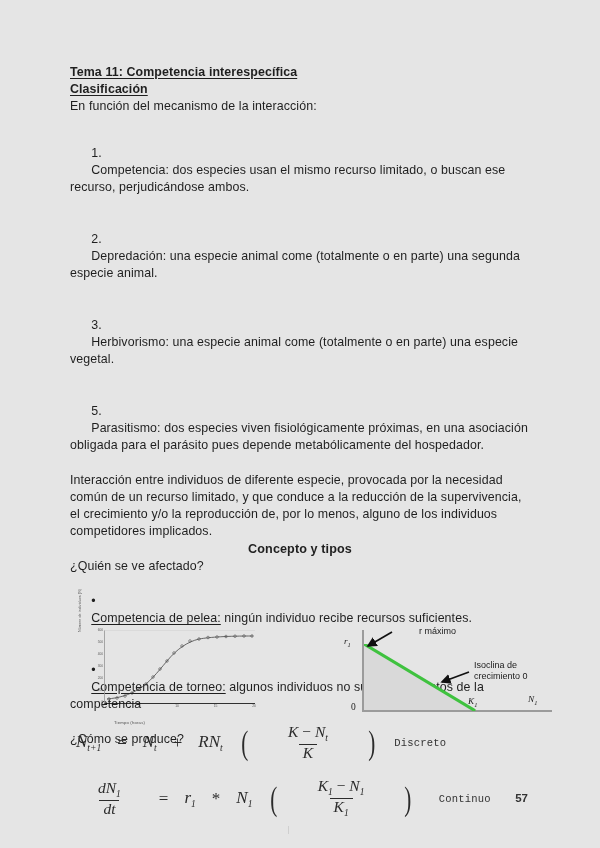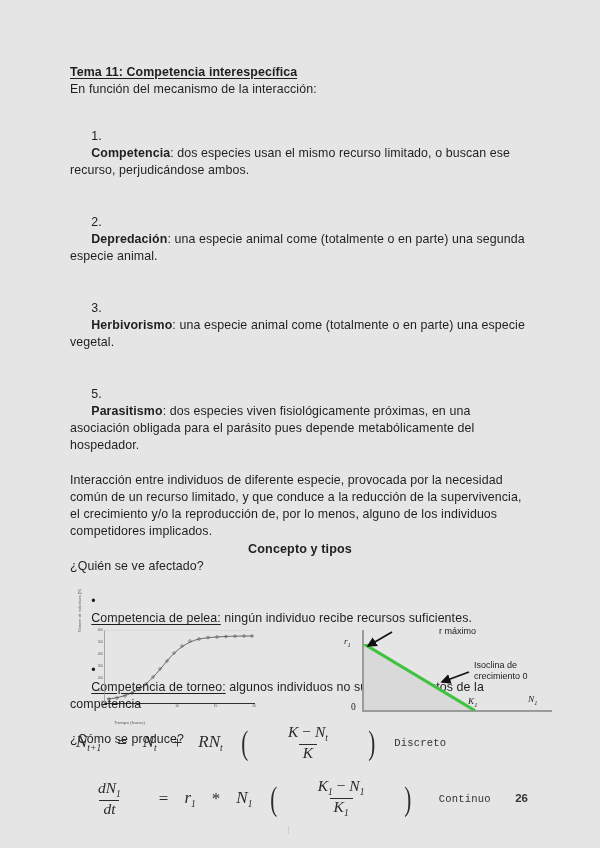--- a/index.html
+++ b/index.html
@@ -33,21 +33,21 @@
     line-height: 17.2px;
     letter-spacing: 0.1px;
     color: #1f1f1f;
     white-space: pre-wrap;
   }
   .heading-underline {
     text-decoration: underline;
     text-underline-offset: 2px;
     font-weight: 600;
   }
-  .bold { font-weight: 700; }
+  .bold { font-weight: 400; }
   .u { text-decoration: underline; text-underline-offset: 2px; }
   .center {
     text-align: center;
     font-weight: 700;
     font-size: 12.6px;
     line-height: 18px;
   }
   .spacer { height: 12px; }
 
   
@@ -229,20 +229,21 @@
   }
 </style>
 </head>
 <body>
 
 <div class="page">
 
   <div class="content">
 
     <div class="line heading-underline">Tema 11: Competencia interespecífica</div>
+    <div class="line heading-underline">Clasificación</div>
     <div class="line">En función del mecanismo de la interacción:</div>
 
     <div class="spacer"></div>
 
     <div class="line">
       <span>1.</span>
       <span class="bold">Competencia</span><span>: dos especies usan el mismo recurso limitado, o buscan ese recurso, perjudicándose ambos.</span>
     </div>
     <div class="line">
       <span>2.</span>
@@ -338,21 +339,21 @@
         </svg>
 
         <div class="rc-label" style="left:8px; top:12px;"><span>r</span><span class="rc-sub">1</span></div>
 
         <div class="rc-zero">0</div>
 
         <div class="rc-label" style="left:132px; top:72px;"><span>K</span><span class="rc-sub">1</span></div>
 
         <div class="rc-label" style="left:192px; top:70px;"><span>N</span><span class="rc-sub">1</span></div>
 
-        <div class="rc-ann" style="left:62px; top:2px;padding-left:41px;">r máximo</div>
+        <div class="rc-ann" style="left:42px; top:2px;padding-left:41px;">r máximo</div>
 
         <div class="rc-ann" style="left:138px; top:36px;">
           <div>Isoclina de</div>
           <div>crecimiento 0</div>
         </div>
 
         <svg style="position:absolute; left:0; top:0;" width="230" height="110">
           <defs>
             <marker id="ah" markerWidth="7" markerHeight="7" refX="5" refY="3" orient="auto">
               <path d="M0,0 L6,3 L0,6 z" fill="#111"></path>
@@ -400,16 +401,16 @@
           <span class="num"><span>K</span><span class="sub">1</span> <span style="font-style:normal">−</span> <span>N</span><span class="sub">1</span></span>
           <span class="den"><span>K</span><span class="sub">1</span></span>
         </span>
         <span class="paren">)</span>
       </span>
       <span class="eq-tag">Continuo</span>
     </div>
 
   </div>
 
-  <div class="page-number">26</div>
+  <div class="page-number">57</div>
   <div class="tiny-mark"></div>
 
 </div>
 
 </body></html>

